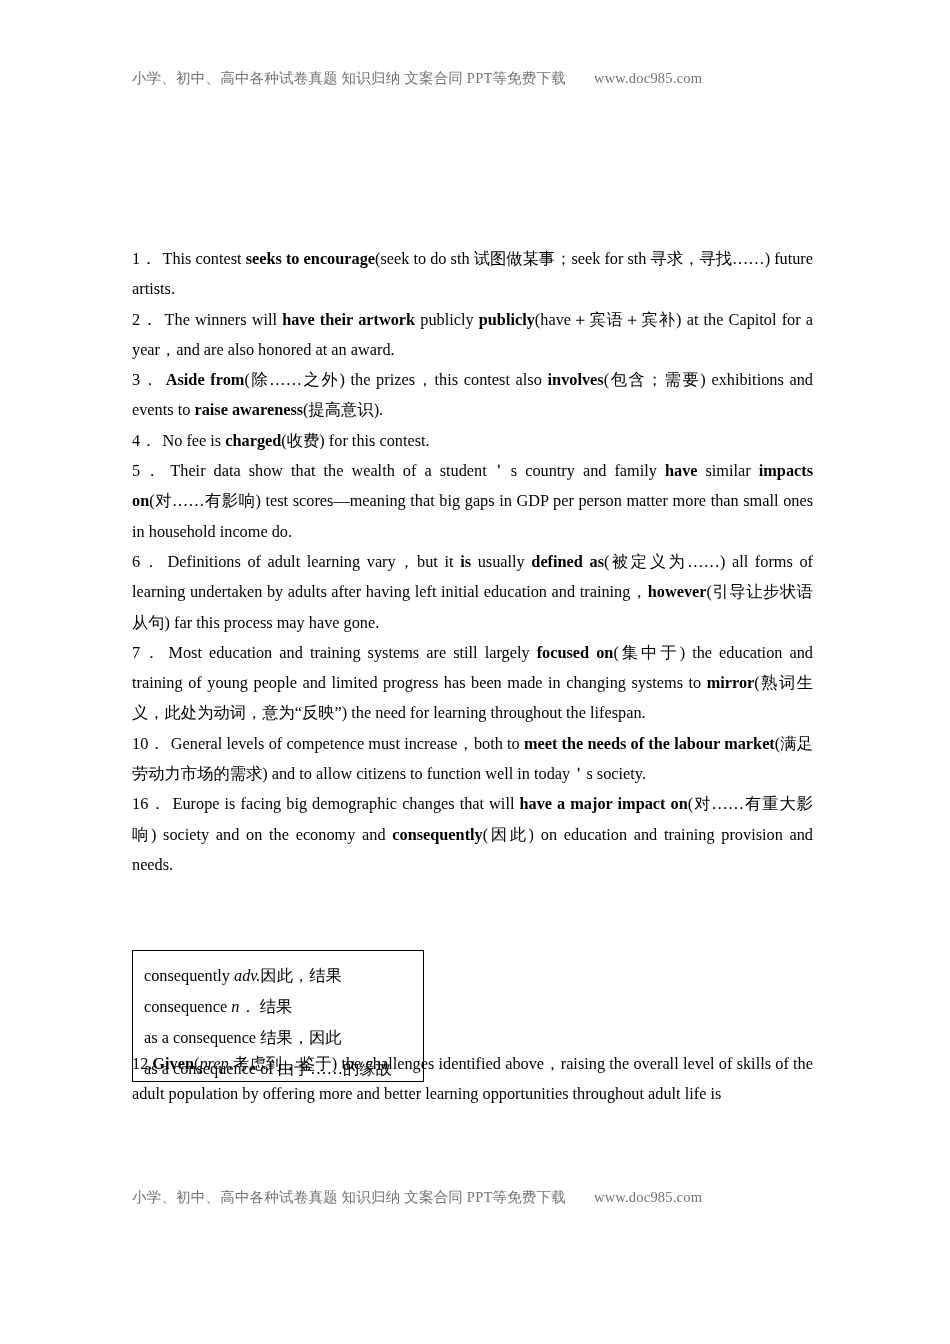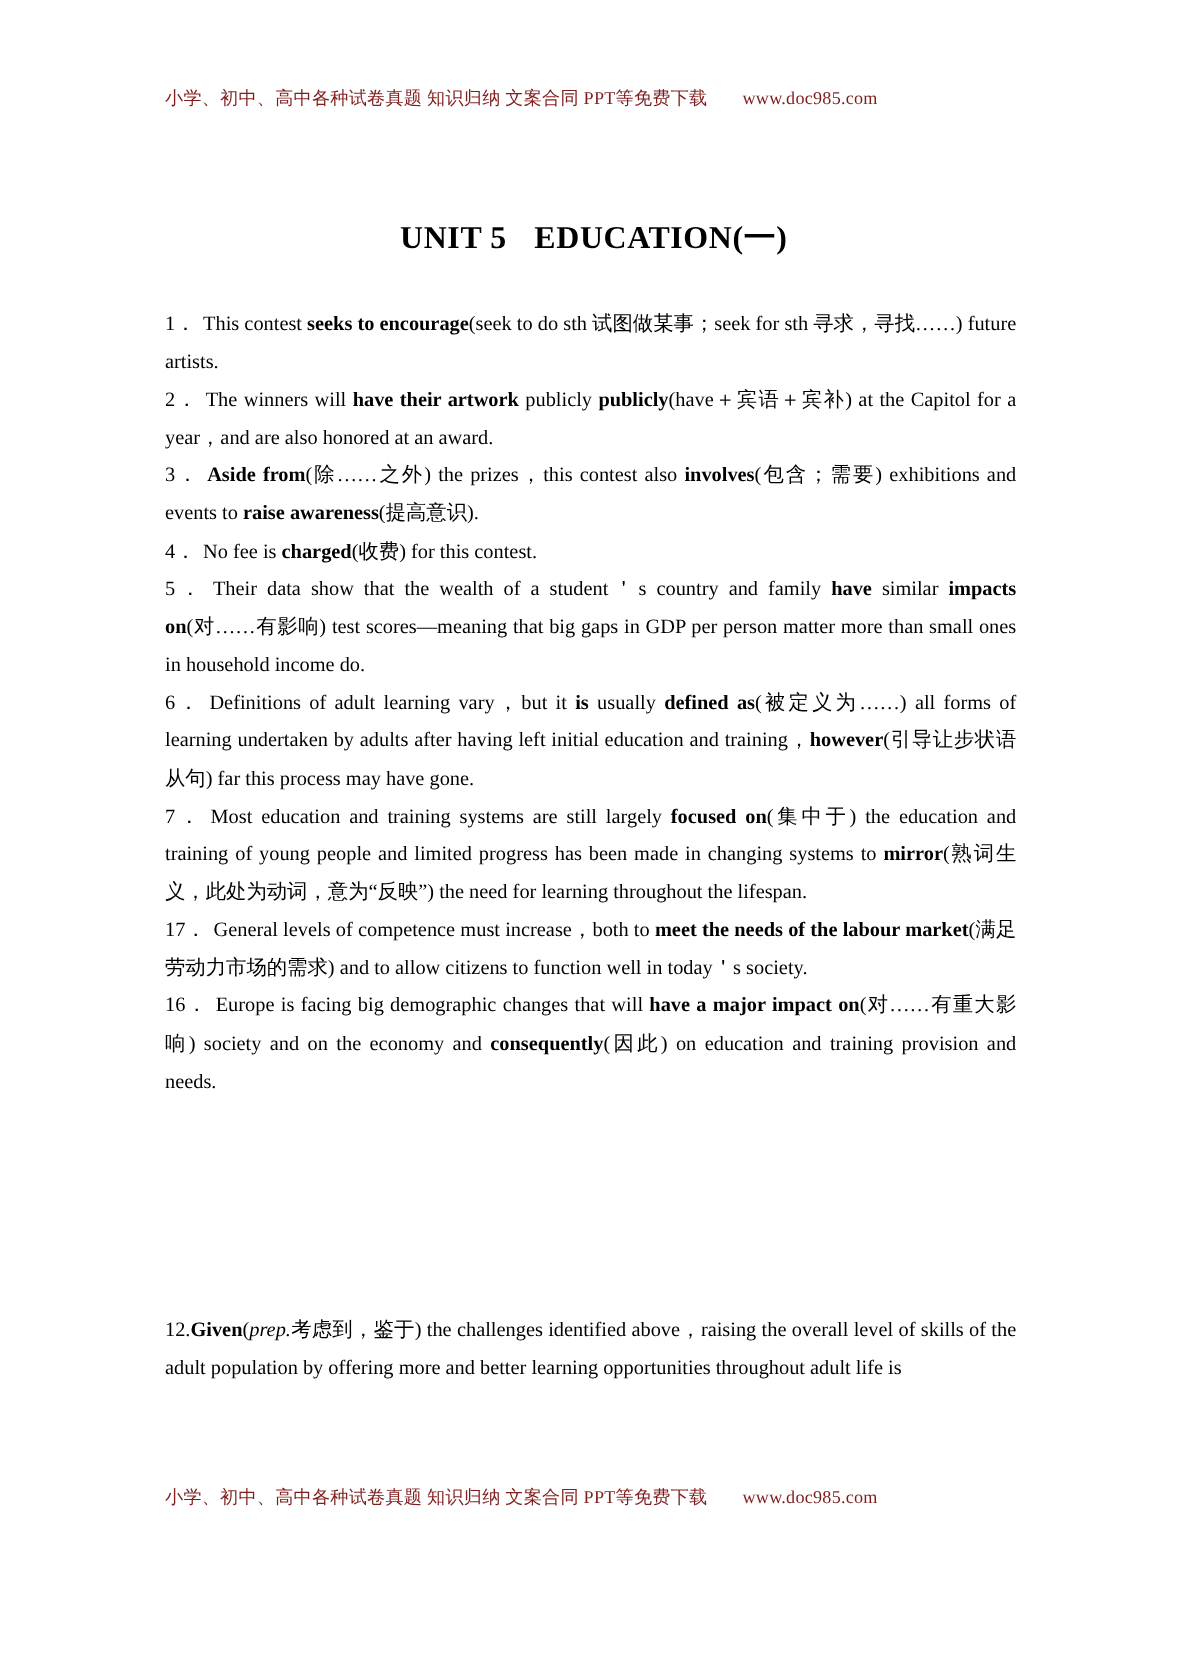--- a/index.html
+++ b/index.html
@@ -22,21 +22,21 @@
     width: 950px;
     height: 1344px;
   }
 
   
   .running {
     position: absolute;
     left: 132px;
     width: 680px;
     font-size: 14.5px;
-    color: #7f1d1d;
+    color: #737373;
     letter-spacing: 0.2px;
     white-space: nowrap;
   }
   .running .url {
     margin-left: 28px;
   }
   .running-header { top: 69px; }
   .running-footer { top: 1188px; }
 
   
@@ -106,38 +106,43 @@
 </style>
 </head>
 <body>
 
 <div class="page">
 
   <div class="running running-header">
     <span>小学、初中、高中各种试卷真题 知识归纳 文案合同 PPT等免费下载</span><span class="url">www.doc985.com</span>
   </div>
 
-  <div class="doc-title">
-    <span>UNIT 5</span><span class="gap"></span><span>EDUCATION(一)</span>
-  </div>
 
   <div class="body-col">
     <div id="items-container">
         <p class="item jst"><span>1．</span><span class="num-sp"></span><span>This contest </span><b>seeks to encourage</b><span>(seek to do sth 试图做某事；seek for sth 寻求，寻找……) future artists.</span></p>
         <p class="item jst"><span>2．</span><span class="num-sp"></span><span>The winners will </span><b>have their artwork</b><span> publicly </span><b>publicly</b><span>(have＋宾语＋宾补) at the Capitol for a year，and are also honored at an award.</span></p>
         <p class="item jst"><span>3．</span><span class="num-sp"></span><b>Aside from</b><span>(除……之外) the prizes，this contest also </span><b>involves</b><span>(包含；需要) exhibitions and events to </span><b>raise awareness</b><span>(提高意识).</span></p>
         <p class="item jst"><span>4．</span><span class="num-sp"></span><span>No fee is </span><b>charged</b><span>(收费) for this contest.</span></p>
         <p class="item jst"><span>5．</span><span class="num-sp"></span><span>Their data show that the wealth of a student＇s country and family </span><b>have</b><span> similar </span><b>impacts on</b><span>(对……有影响) test scores—meaning that big gaps in GDP per person matter more than small ones in household income do.</span></p>
         <p class="item jst"><span>6．</span><span class="num-sp"></span><span>Definitions of adult learning vary，but it </span><b>is</b><span> usually </span><b>defined as</b><span>(被定义为……) all forms of learning undertaken by adults after having left initial education and training，</span><b>however</b><span>(引导让步状语从句) far this process may have gone.</span></p>
         <p class="item jst"><span>7．</span><span class="num-sp"></span><span>Most education and training systems are still largely </span><b>focused on</b><span>(集中于) the education and training of young people and limited progress has been made in changing systems to </span><b>mirror</b><span>(熟词生义，此处为动词，意为“反映”) the need for learning throughout the lifespan.</span></p>
-        <p class="item jst"><span>17．</span><span class="num-sp"></span><span>General levels of competence must increase，both to </span><b>meet the needs of the labour market</b><span>(满足劳动力市场的需求) and to allow citizens to function well in today＇s society.</span></p>
+        <p class="item jst"><span>10．</span><span class="num-sp"></span><span>General levels of competence must increase，both to </span><b>meet the needs of the labour market</b><span>(满足劳动力市场的需求) and to allow citizens to function well in today＇s society.</span></p>
         <p class="item jst"><span>16．</span><span class="num-sp"></span><span>Europe is facing big demographic changes that will </span><b>have a major impact on</b><span>(对……有重大影响) society and on the economy and </span><b>consequently</b><span>(因此) on education and training provision and needs.</span></p>
       </div>
   </div>
 
+  <div class="note-box">
+    <div class="note-inner" id="note-container">
+        <div class="note-line"><span>consequently </span><i>adv.</i><span>因此，结果</span></div>
+        <div class="note-line"><span>consequence </span><i>n．</i><span> 结果</span></div>
+        <div class="note-line"><span>as a consequence 结果，因此</span></div>
+        <div class="note-line"><span>as a consequence of 由于……的缘故</span></div>
+      </div>
+  </div>
 
   <div class="tail-col">
     <p class="item" id="tail-item"><span>12.</span><b>Given</b><span>(</span><i>prep.</i><span>考虑到，鉴于) the challenges identified above，raising the overall level of skills of the adult population by offering more and better learning opportunities throughout adult life is</span></p>
   </div>
 
   <div class="running running-footer">
     <span>小学、初中、高中各种试卷真题 知识归纳 文案合同 PPT等免费下载</span><span class="url">www.doc985.com</span>
   </div>
 
 </div>

